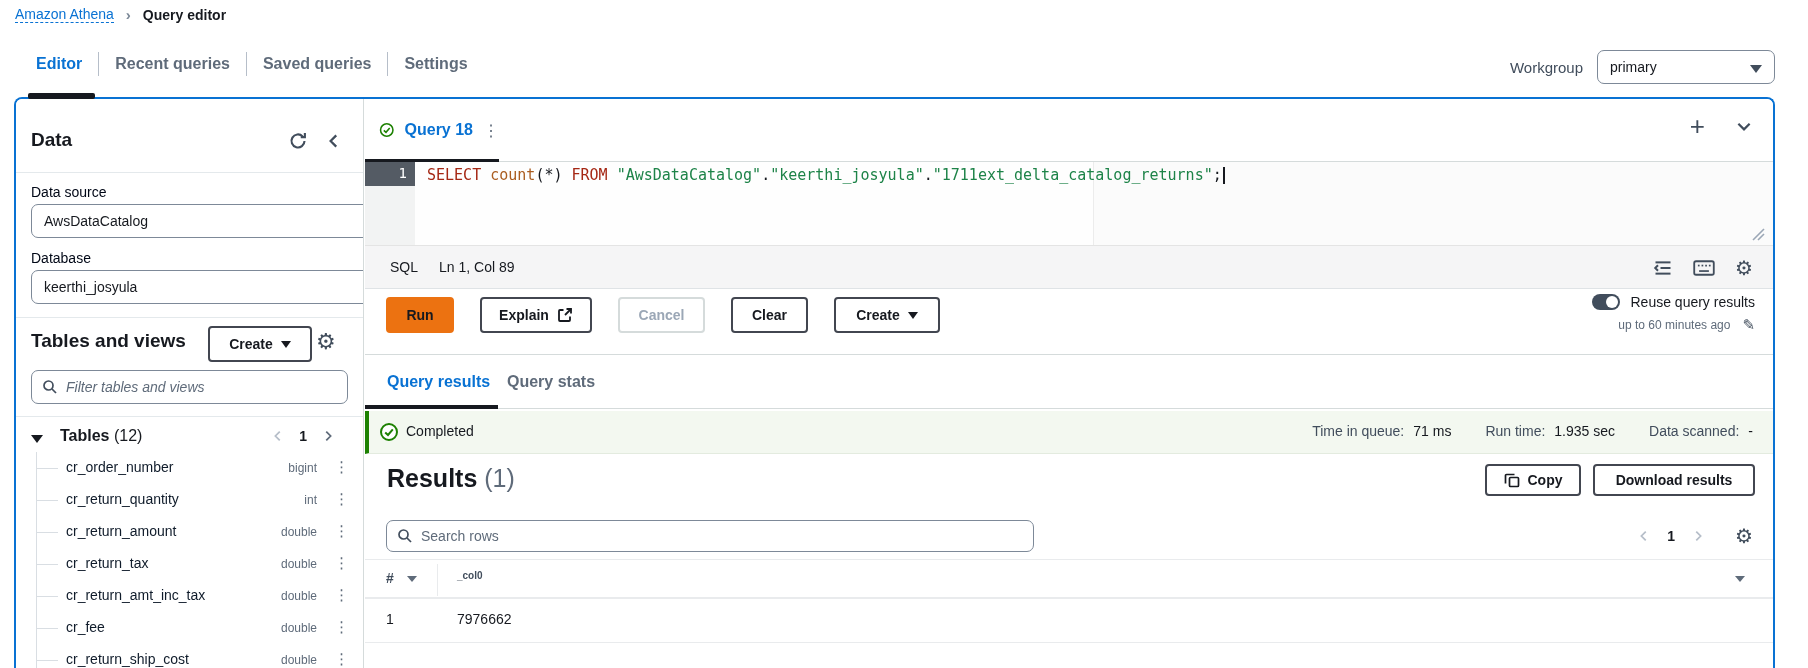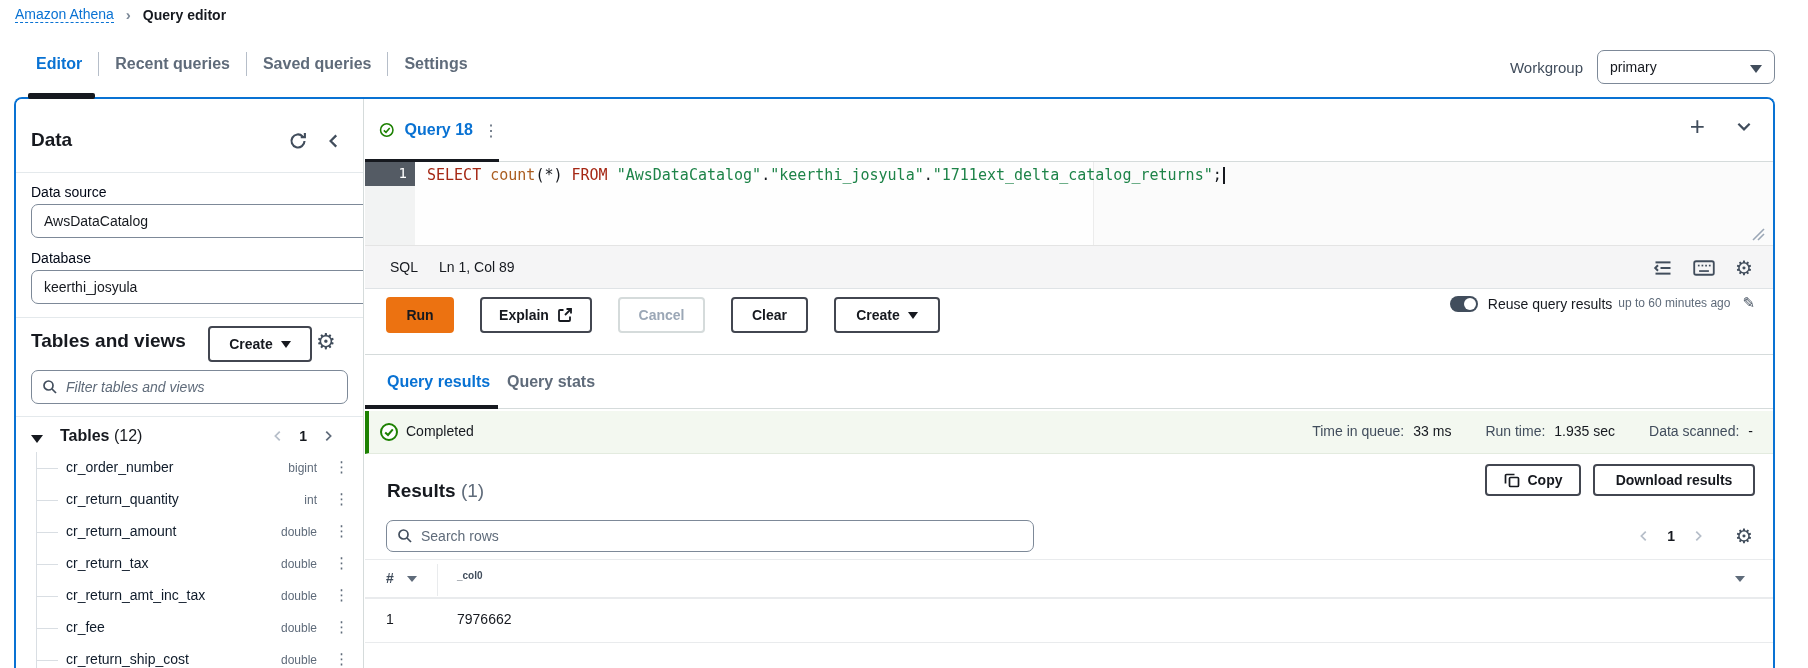--- a/index.html
+++ b/index.html
@@ -97,21 +97,21 @@
   .status-icons { position:absolute; right:20px; top:10px; display:flex; align-items:center; gap:20px; }
   .status-icons .icon-btn { font-size:20px; }
 
   .actions-zone { position:absolute; left:0; top:190px; width:100%; height:65px; }
   .action-btns { position:absolute; left:21px; top:8px; display:flex; gap:26px; }
   .btn-run { width:68px; height:36px; background:#ec7211; border:2px solid #ec7211; color:#16191f; }
   .btn-explain { width:112px; height:36px; }
   .btn-cancel { width:87px; height:36px; border-color:#d5dbdb; color:#9ba7b6; cursor:default; }
   .btn-clear { width:77px; height:36px; }
   .btn-create2 { width:106px; height:36px; }
-  .reuse-wrap { position:absolute; right:18px; top:5px; display:flex; flex-direction:row; align-items:flex-end; gap:6px; }
+  .reuse-wrap { position:absolute; right:18px; top:5px; display:flex; flex-direction:column; align-items:flex-end; gap:6px; }
   .reuse-top { display:flex; align-items:center; gap:10px; }
   .toggle { position:relative; width:28px; height:16px; border-radius:8px; background:#414d5c; cursor:pointer; }
   .toggle .knob { position:absolute; right:2px; top:2px; width:12px; height:12px; border-radius:50%; background:#fff; }
   .reuse-label { font-size:14px; color:#16191f; }
   .reuse-sub { display:flex; align-items:center; gap:12px; font-size:12px; color:#5f6b7a; }
   .pencil { font-size:15px; color:#414d5c; cursor:pointer; }
 
   .zone-div { position:absolute; left:0; top:255px; width:100%; height:1px; background:#d5dbdb; }
 
   .rtabs { position:absolute; left:0; top:256px; width:100%; height:54px; border-bottom:1px solid #d5dbdb; }
@@ -121,21 +121,21 @@
 
   .banner { position:absolute; left:0; top:312px; width:100%; height:43px; background:#f3f8f0; border-left:4px solid #1d8102; border-bottom:1px solid #e3ebdf;padding-left:20px; }
   .banner-status { position:absolute; left:37px; top:12px; font-size:14px; color:#16191f; }
   .banner-check { position:absolute; left:10px; top:11px; }
   .banner-stats { position:absolute; right:20px; top:12px; display:flex; gap:34px; font-size:14px; }
   .stat { display:flex; gap:9px; }
   .stat-label { color:#414d5c; }
   .stat-value { color:#16191f; }
 
   .results-head { position:absolute; left:0; top:355px; width:100%; height:60px; }
-  .results-title { position:absolute; left:22px; top:26px; font-size:19px; font-weight:700; }
+  .results-title { position:absolute; left:22px; top:10px; font-size:25px; font-weight:700; }
   .results-count { font-weight:400; color:#5f6b7a; }
   .btn-copy { position:absolute; right:192px; top:10px; width:96px; height:32px; font-size:14px; }
   .btn-download { position:absolute; right:18px; top:10px; width:162px; height:32px; font-size:14px; }
 
   .search-rows { left:21px; top:421px; width:648px; height:32px; }
   .res-pag { position:absolute; right:20px; top:425px; display:flex; align-items:center; gap:16px; }
   .res-pag .gear { font-size:20px; margin-left:14px; }
 
   .rtable-head { position:absolute; left:0; top:460px; width:100%; height:40px; border-top:1px solid #e9ebed; border-bottom:2px solid #e9ebed; background:#fff; }
   .th-hash { position:absolute; left:21px; top:10px; font-size:14px; font-weight:700; color:#414d5c; }
@@ -399,21 +399,21 @@
 
       <div class="banner">
         <svg class="ic banner-check" width="20" height="20" viewBox="0 0 20 20">
             <circle cx="10" cy="10" r="8" fill="#fff" stroke="#1d8102" stroke-width="2"></circle>
             <polyline points="6.2,10.4 9,13 13.8,7.4" fill="none" stroke="#1d8102" stroke-width="2"></polyline>
           </svg>
         <span class="banner-status">Completed</span>
         <div class="banner-stats">
             <span class="stat">
               <span class="stat-label">Time in queue:</span>
-              <span class="stat-value">33 ms</span>
+              <span class="stat-value">71 ms</span>
             </span>
             <span class="stat">
               <span class="stat-label">Run time:</span>
               <span class="stat-value">1.935 sec</span>
             </span>
             <span class="stat">
               <span class="stat-label">Data scanned:</span>
               <span class="stat-value">-</span>
             </span>
           </div>

